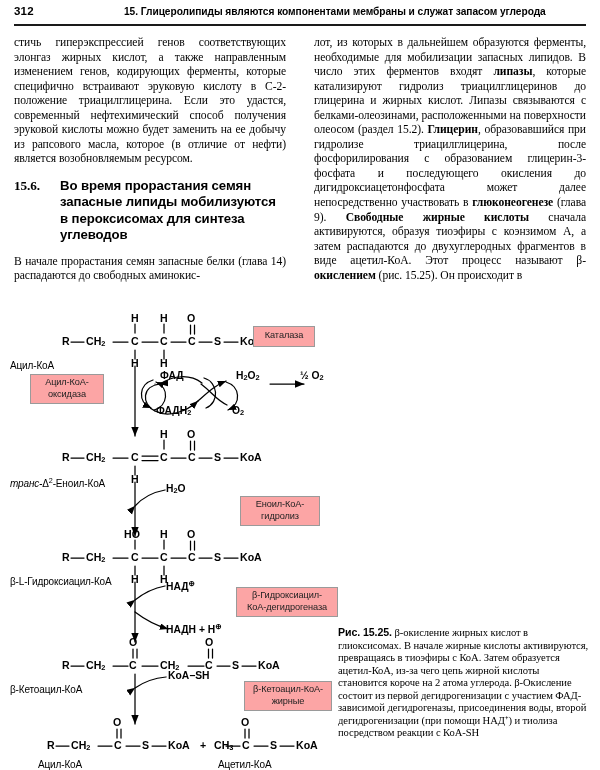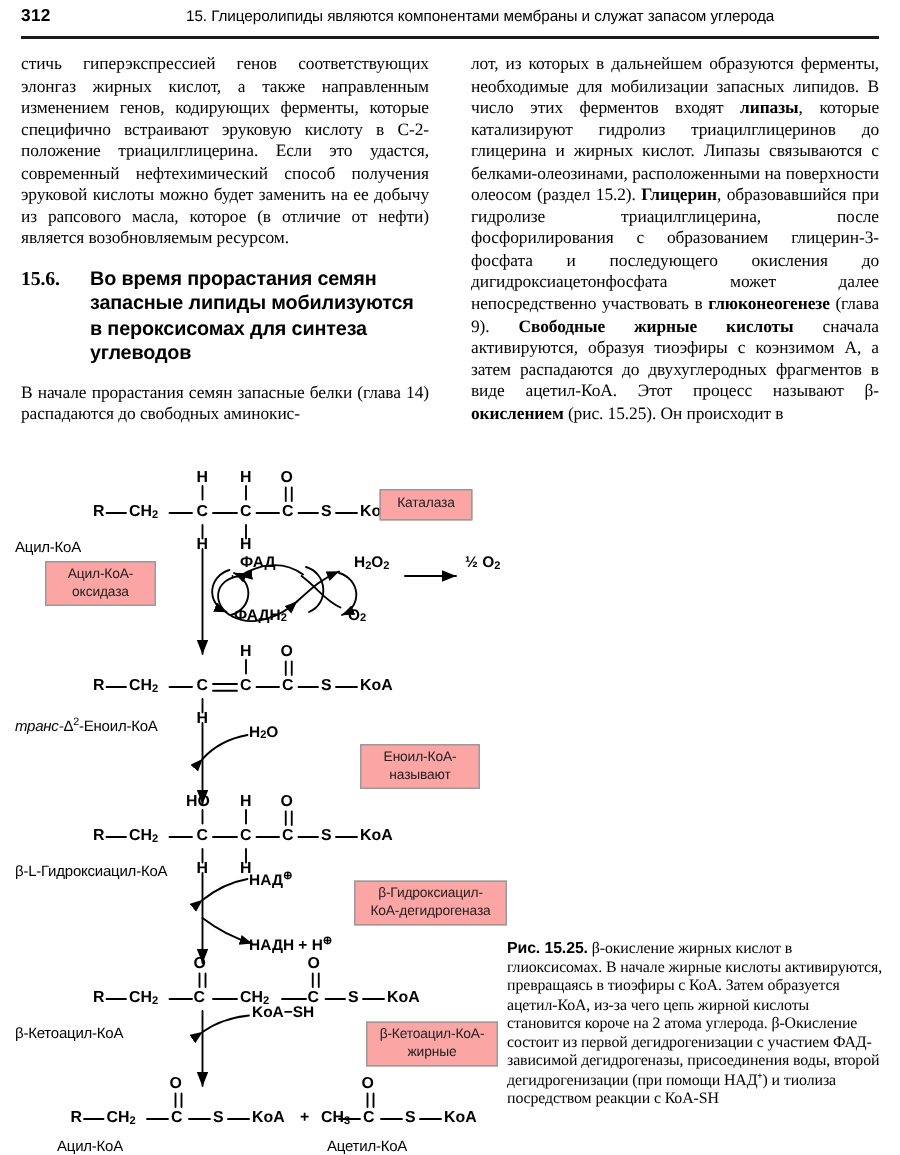--- a/index.html
+++ b/index.html
@@ -8,21 +8,21 @@
     font-family:"Liberation Serif", serif; color:#000; overflow:hidden;
   }
   .page { position:absolute; inset:0; }
 
   
   .runhead { position:absolute; left:14px; top:5px; width:572px; height:20px; }
   .folio { position:absolute; left:0; top:0; font-family:"Liberation Sans", sans-serif;
            font-weight:bold; font-size:11.5px; letter-spacing:0.2px;text-align:right; }
   .runtitle { position:absolute; left:110px; top:1px; width:462px; text-align:left;
               font-family:"Liberation Sans", sans-serif; font-size:10.2px;
-              font-weight:normal; letter-spacing:-0.05px; white-space:nowrap; }
+              font-weight:bold; letter-spacing:-0.05px; white-space:nowrap; }
   .rule { position:absolute; left:14px; top:24px; width:572px; height:2px; background:#1a1a1a; }
 
   
   .col { position:absolute; width:272px; }
   .col.left { left:14px; top:36px; }
   .col.right { left:314px; top:36px; }
   .para { font-size:11.6px; line-height:14.55px; text-align:justify;
           margin:0 0 0 0; letter-spacing:-0.06px; }
   .para b { font-weight:bold; }
   .gap { height:11px; }
@@ -207,21 +207,21 @@
     <span class="atom" style="left:152px; top:12px;">H</span>
     <span class="atom" style="left:152px; top:57px;">H</span>
     <span class="atom" style="left:179px; top:12px;">O</span>
 
     <span class="namelab" style="left:2px; top:60px;">Ацил-КоА</span>
 
     <span class="cof" style="left:152px; top:70px;">ФАД</span>
     <span class="cof" style="left:148px; top:105px;">ФАДН<sub>2</sub></span>
     <span class="cof" style="left:228px; top:70px;">H<sub>2</sub>O<sub>2</sub></span>
     <span class="cof" style="left:224px; top:105px;">O<sub>2</sub></span>
-    <span class="cof" style="left:302px; top:70px;">½ O<sub>2</sub></span>
+    <span class="cof" style="left:292px; top:70px;">½ O<sub>2</sub></span>
 
     <span class="atom" style="left:54px;  top:151px;">R</span>
     <span class="atom" style="left:78px;  top:151px;">CH<sub>2</sub></span>
     <span class="atom" style="left:123px; top:151px;">C</span>
     <span class="atom" style="left:152px; top:151px;">C</span>
     <span class="atom" style="left:180px; top:151px;">C</span>
     <span class="atom" style="left:206px; top:151px;">S</span>
     <span class="atom" style="left:232px; top:151px;">KoA</span>
     <span class="atom" style="left:152px; top:128px;">H</span>
     <span class="atom" style="left:123px; top:173px;">H</span>
@@ -279,21 +279,21 @@
 
     <div class="ebox" style="left:22px; top:74px; width:74px;">
       <div>Ацил-КоА-</div>
       <div>оксидаза</div>
     </div>
     <div class="ebox" style="left:245px; top:26px; width:62px; padding-top:3px; padding-bottom:4px;">
       <div>Каталаза</div>
     </div>
     <div class="ebox" style="left:232px; top:196px; width:80px;">
       <div>Еноил-КоА-</div>
-      <div>называют</div>
+      <div>гидролиз</div>
     </div>
     <div class="ebox" style="left:228px; top:287px; width:102px;">
       <div>β-Гидроксиацил-</div>
       <div>КоА-дегидрогеназа</div>
     </div>
     <div class="ebox" style="left:236px; top:381px; width:88px;">
       <div>β-Кетоацил-КоА-</div>
       <div>жирные</div>
     </div>
   </div>

